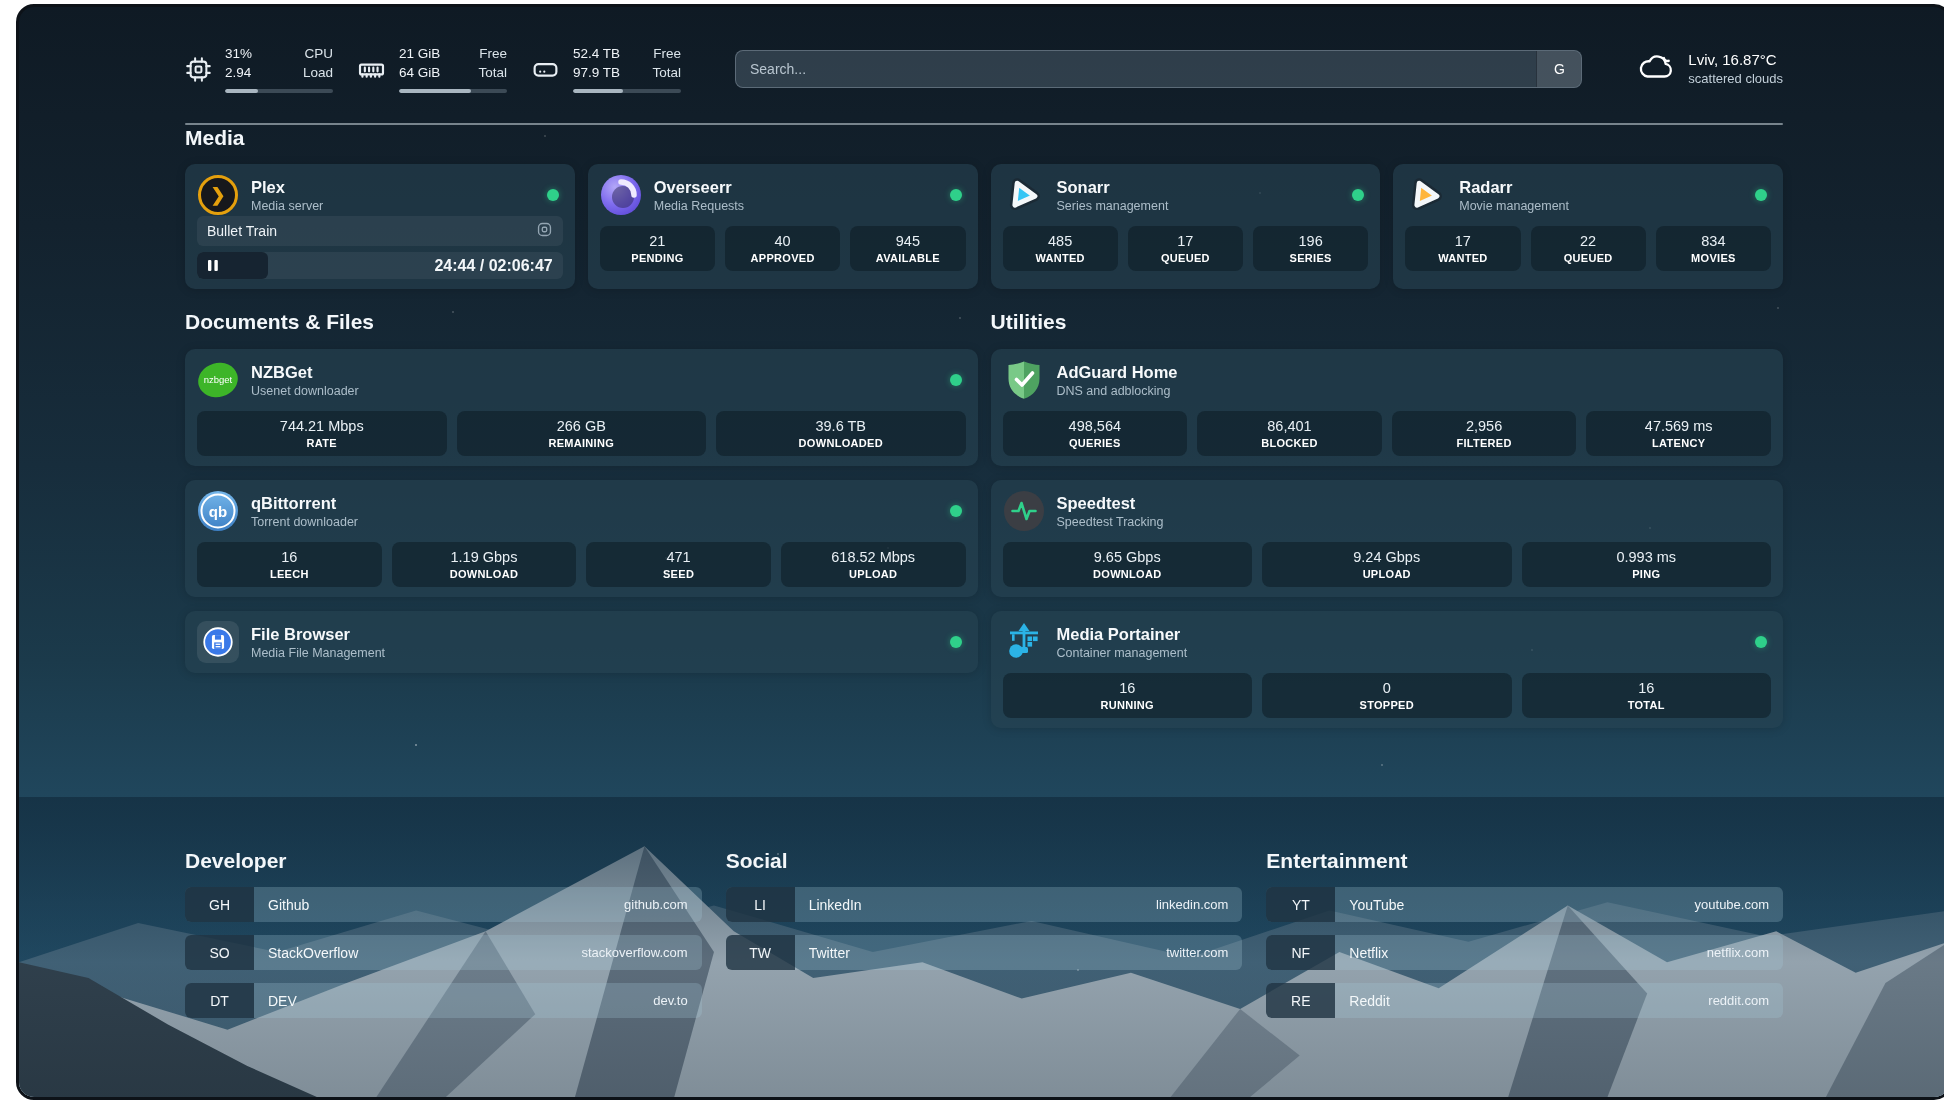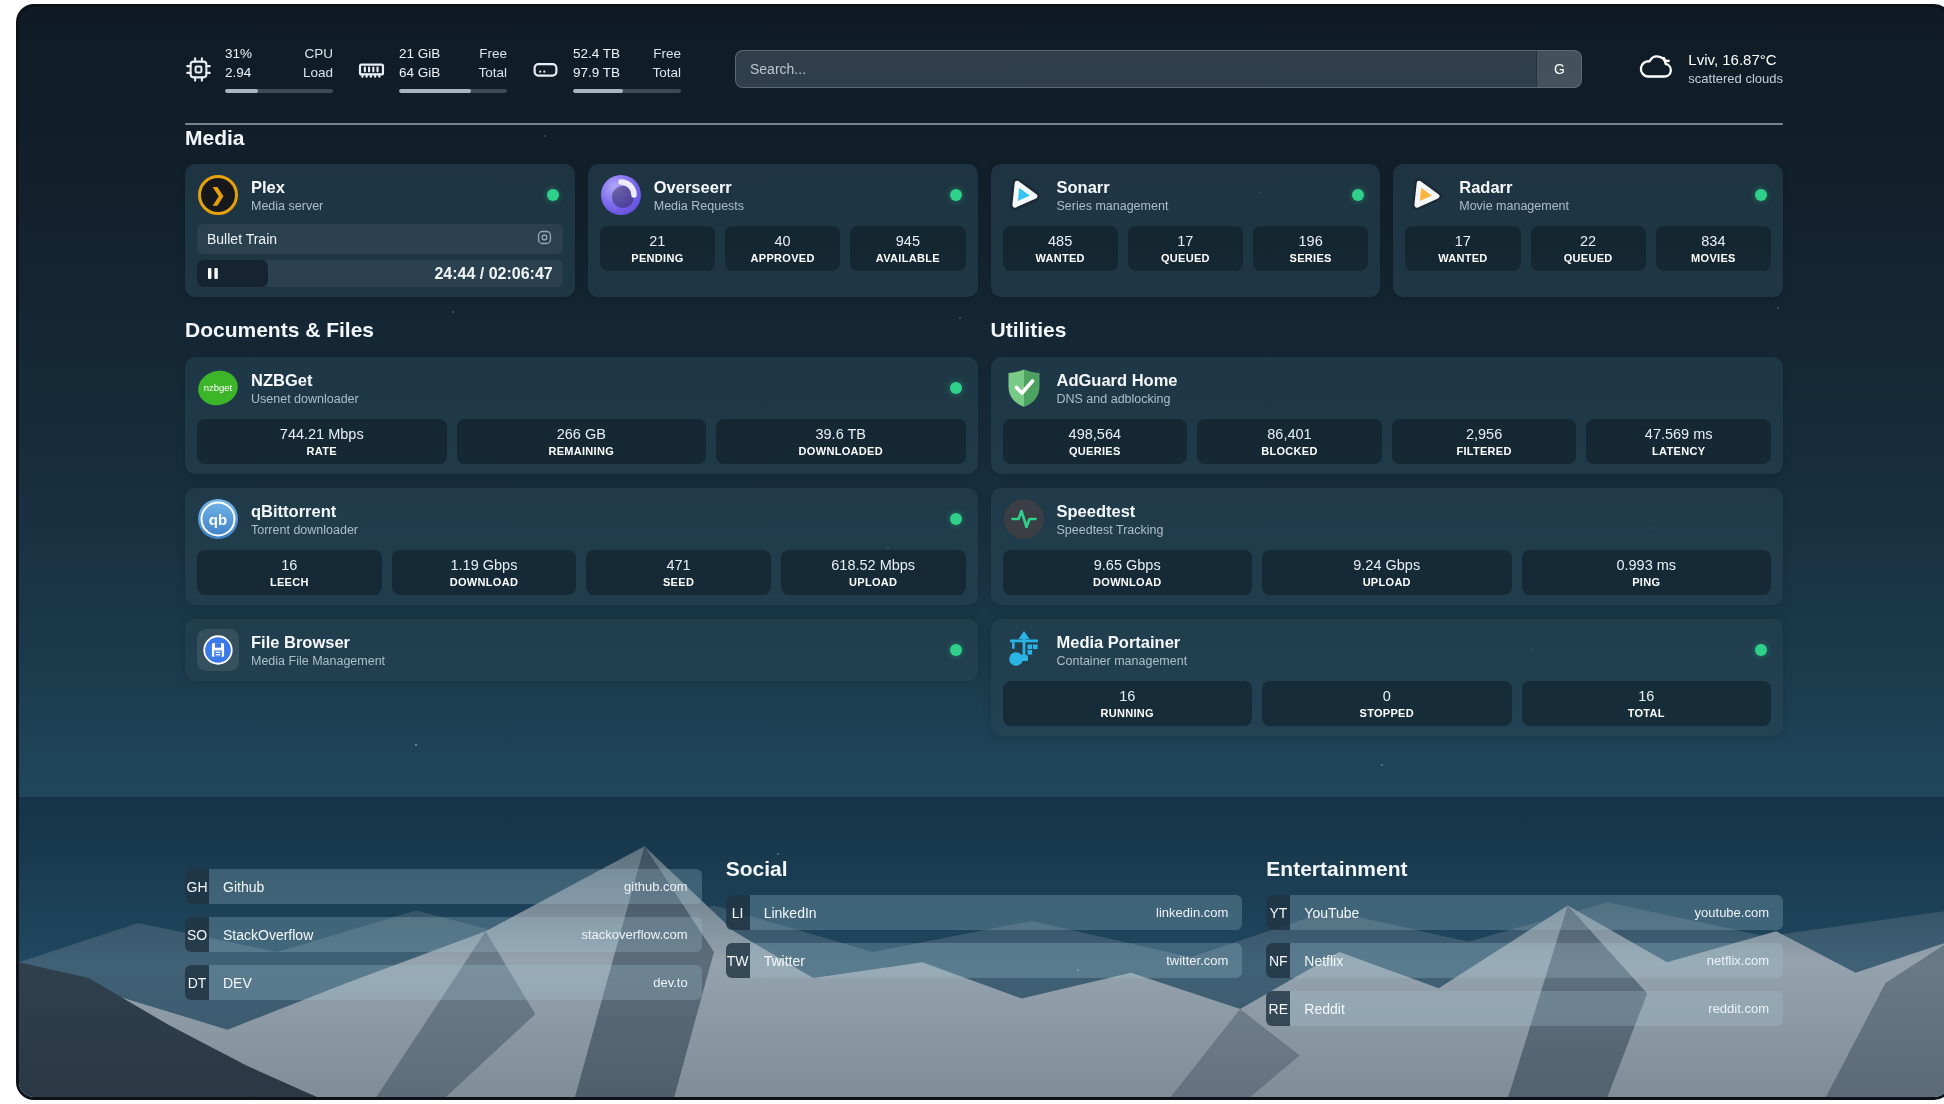--- a/index.html
+++ b/index.html
@@ -60,36 +60,36 @@
   .subtitle{font-size:12.5px;color:rgba(203,219,229,.82);margin-top:2px;}
   .dot{width:12px;height:12px;border-radius:50%;background:#2fd08a;margin-right:4px;flex:0 0 auto;
        box-shadow:0 0 6px rgba(47,208,138,.45);}
   .stats-row{display:flex;gap:10px;margin-top:10px;}
   .stat{flex:1;background:rgba(10,23,32,.50);border-radius:8px;padding:7px 8px;text-align:center;}
   .stat .v{font-size:14.5px;color:#e9f0f5;}
   .stat .l{font-size:11px;font-weight:700;color:#ffffff;margin-top:3px;letter-spacing:.3px;}
 
   
   .np-row{display:flex;align-items:center;background:rgba(255,255,255,.06);border-radius:6px;
-          padding:4px 10px;margin-top:8px;font-size:14px;color:#eef3f7;height:22px;}
+          padding:4px 10px;margin-top:0;font-size:14px;color:#eef3f7;height:22px;}
   .np-row .grow{flex:1;}
   .np-prog{position:relative;display:flex;align-items:center;background:rgba(255,255,255,.06);border-radius:6px;
            margin-top:6px;height:27px;padding:0 10px;font-size:16px;font-weight:600;color:#f2f6f9;overflow:hidden;}
   .np-fill{position:absolute;left:0;top:0;bottom:0;background:rgba(9,19,30,.62);border-radius:6px;}
   .np-prog .pz{position:relative;z-index:1;display:flex;align-items:center;}
   .np-prog .time{position:relative;z-index:1;margin-left:auto;}
 
   .twocol{display:grid;grid-template-columns:1fr 1fr;column-gap:13px;margin-top:20px;align-items:start;}
   .colx .card{margin-top:14px;}
 
   
   .bookmarks{display:grid;grid-template-columns:1fr 1fr 1fr;column-gap:24px;margin-top:120px;align-items:start;}
   .bm-row{display:flex;align-items:stretch;height:35px;border-radius:6px;overflow:hidden;
           background:rgba(168,199,218,.26);margin-top:13px;cursor:pointer;}
-  .bm-abbr{width:24px;background:rgba(20,39,54,.74);color:#f2f6f9;font-size:14px;
+  .bm-abbr{width:69px;background:rgba(20,39,54,.74);color:#f2f6f9;font-size:14px;
            display:flex;align-items:center;justify-content:center;flex:0 0 auto;}
   .bm-name{flex:1;display:flex;align-items:center;padding:0 14px;font-size:14px;color:#f4f8fa;}
   .bm-url{display:flex;align-items:center;padding:13px 14px;font-size:13px;color:#ecf2f7;}
 
   
   .plex-circ{width:40px;height:40px;border-radius:50%;background:#17181c;border:3px solid #e5a00d;
              box-sizing:border-box;display:flex;align-items:center;justify-content:center;
              color:#e5a00d;font-size:18px;font-weight:700;}
   .fb-tile{width:42px;height:42px;border-radius:9px;background:rgba(255,255,255,.09);
            display:flex;align-items:center;justify-content:center;}
@@ -556,20 +556,21 @@
               <div class="v">16</div>
                 <div class="l">TOTAL</div>
             </div>
           </div>
         </div>
       </div>
     </div>
 
     <div class="bookmarks">
       <div class="bm">
+        <h2 class="sect">Developer</h2>
         <div class="bm-row">
           <span class="bm-abbr">GH</span>
           <span class="bm-name">Github</span>
           <span class="bm-url">github.com</span>
         </div>
         <div class="bm-row">
           <span class="bm-abbr">SO</span>
           <span class="bm-name">StackOverflow</span>
           <span class="bm-url">stackoverflow.com</span>
         </div>

